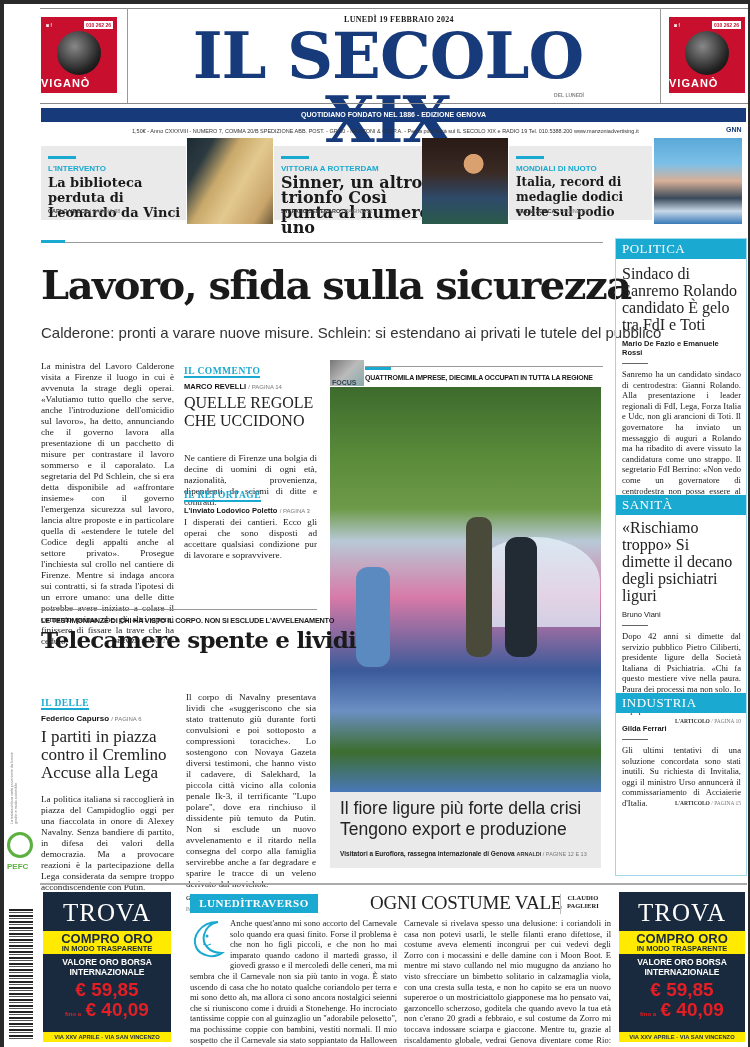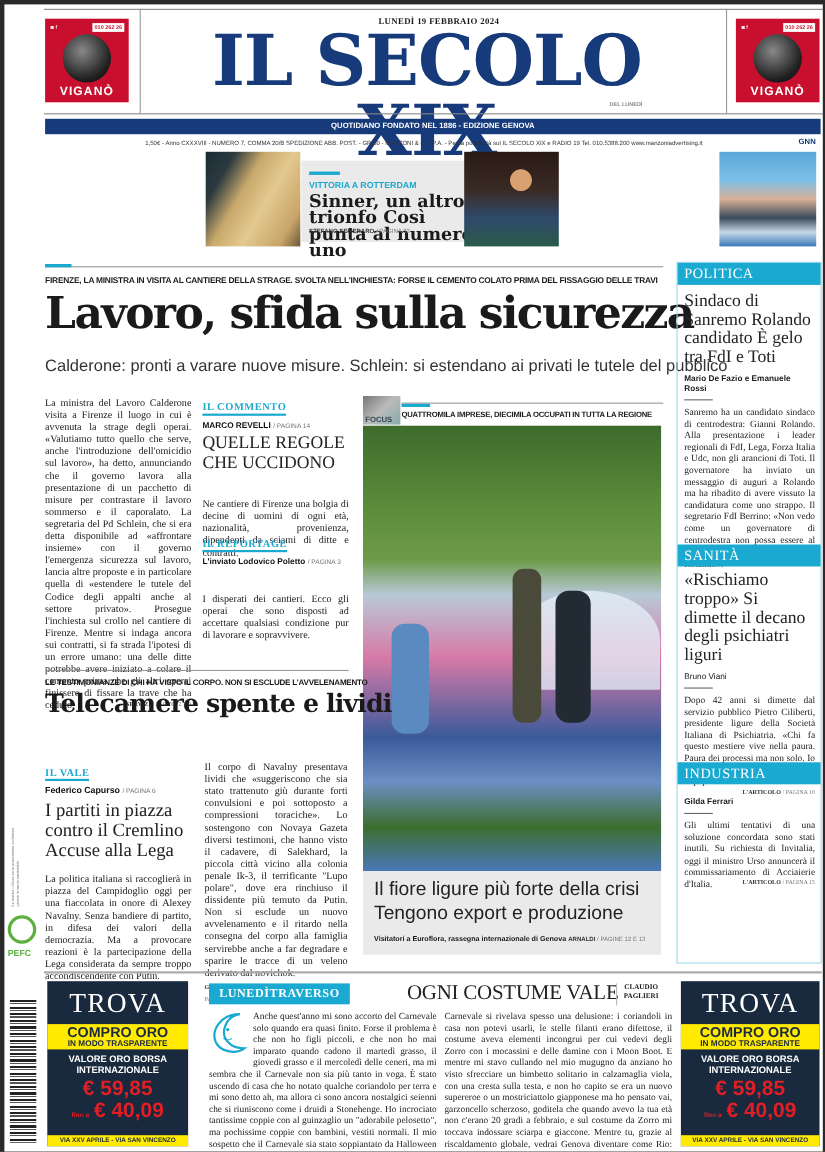--- a/index.html
+++ b/index.html
@@ -3,21 +3,21 @@
 <meta charset="utf-8">
 <style>
 *{box-sizing:border-box;margin:0;padding:0}
 html,body{width:750px;height:1047px;overflow:hidden;background:#2a2a2a}
 body{font-family:"Liberation Sans",sans-serif;color:#1a1a1a;position:relative}
 .page{position:absolute;left:4px;top:4px;width:744px;height:1043px;background:#fff;overflow:hidden}
 .abs{position:absolute}
 .serif{font-family:"DejaVu Serif","Liberation Serif",serif}
 .lserif{font-family:"Liberation Serif",serif}
 
-.ad-vigano{background:#c8102e;display:flex;flex-direction:column;align-items:center;justify-content:flex-end;padding-bottom:4px}
+.ad-vigano{background:#c8102e;display:flex;flex-direction:column;justify-content:flex-end;padding-bottom:4px}
 .ad-vigano .ball{position:absolute;left:50%;top:14px;width:44px;height:44px;margin-left:-22px;border-radius:50%;background:radial-gradient(circle at 40% 35%,#888,#222 65%,#000)}
 .ad-vigano .brand{color:#fff;font-weight:bold;font-size:11px;letter-spacing:1px;position:relative}
 .ad-vigano .badge{position:absolute;top:4px;right:4px;background:#fff;color:#c8102e;font-size:5px;padding:1px 2px;font-weight:bold}
 .ad-vigano .social{position:absolute;top:5px;left:5px;font-size:5px;color:#fff}
 .masthead-title{font-family:"DejaVu Serif",serif;font-weight:bold;color:#163a7a;font-size:64px;letter-spacing:-1px;line-height:1;transform:scaleY(1.05)}
 .bluebar{background:#163a7a;color:#fff;font-size:7px;font-weight:bold;text-align:center;line-height:13px}
 .infoline{font-size:5.5px;color:#333;white-space:nowrap}
 
 .teaser{background:#eaeaea}
 .kicker-line{width:28px;height:3px;background:#1aa9d0}
@@ -76,54 +76,65 @@
     <span class="badge">010 262 26</span>
     <div class="ball"></div>
     <span class="brand">VIGANÒ</span>
   </div>
   <div class="abs" style="left:36px;top:99px;width:710px;height:1px;background:#888"></div>
 
   <div class="abs bluebar" style="left:37px;top:104px;width:705px;height:14px">QUOTIDIANO FONDATO NEL 1886 - EDIZIONE GENOVA</div>
   <div class="abs infoline" style="left:128px;top:124px">1,50€ - Anno CXXXVIII - NUMERO 7, COMMA 20/B SPEDIZIONE ABB. POST. - GR.50 - MANZONI &amp; C.S.P.A. - Per la pubblicità sul IL SECOLO XIX e RADIO 19 Tel. 010.5388.200 www.manzoniadvertising.it</div>
   <div class="abs" style="left:722px;top:122px;font-size:7px;font-weight:bold;color:#163a7a">GNN</div>
 
+  <div class="abs teaser" style="left:37px;top:142px;width:145px;height:74px">
+    <div class="kicker-line abs" style="left:7px;top:10px"></div>
+    <div class="kicker abs" style="left:7px;top:18px">L'INTERVENTO</div>
+    <div class="teaser-title abs" style="left:7px;top:29px;width:140px">La biblioteca perduta di Leonardo da Vinci</div>
+    <div class="byline-s abs" style="left:7px;top:62px"><b>CARLO VECCE</b> <span>/ PAGINA 38</span></div>
+  </div>
   <div class="abs" style="left:183px;top:134px;width:86px;height:86px;background:linear-gradient(120deg,#1c2a33 0%,#2c3a40 20%,#c9a96b 40%,#e3c98f 60%,#c9a56a 85%,#6b5a3a 100%)"></div>
 
   <div class="abs teaser" style="left:270px;top:142px;width:149px;height:74px">
     <div class="kicker-line abs" style="left:7px;top:10px"></div>
     <div class="kicker abs" style="left:7px;top:18px">VITTORIA A ROTTERDAM</div>
     <div class="teaser-title abs" style="left:7px;top:29px;width:150px;font-size:16px">Sinner, un altro trionfo Così punta al numero uno</div>
     <div class="byline-s abs" style="left:7px;top:62px"><b>STEFANO SEMERARO</b> <span>/ PAGINA 32</span></div>
   </div>
   <div class="abs" style="left:418px;top:134px;width:86px;height:86px;background:radial-gradient(circle at 60% 30%,#d9a070 0 12%,transparent 13%),linear-gradient(180deg,#2a1a16 0%,#3a2a24 40%,#2e4a6a 70%,#2a5a4a 100%)"></div>
 
+  <div class="abs teaser" style="left:505px;top:142px;width:143px;height:74px">
+    <div class="kicker-line abs" style="left:7px;top:10px"></div>
+    <div class="kicker abs" style="left:7px;top:18px">MONDIALI DI NUOTO</div>
+    <div class="teaser-title abs" style="left:7px;top:29px;width:140px;font-size:12px">Italia, record di medaglie dodici volte sul podio</div>
+    <div class="byline-s abs" style="left:7px;top:62px"><b>GIULIA ZONCA</b> <span>/ PAGINA 33</span></div>
+  </div>
   <div class="abs" style="left:650px;top:134px;width:88px;height:86px;background:linear-gradient(180deg,#5aa8d8 0%,#7cc0e8 30%,#d8b098 50%,#3a4a5a 70%,#c8d8e8 85%,#3a7ab8 100%)"></div>
 
   <div class="abs" style="left:37px;top:238px;width:562px;height:1px;background:#999"></div>
   <div class="abs kicker-line" style="left:37px;top:236px;width:24px"></div>
-  <div class="abs overline" style="left:37px;top:246px;width:562px;overflow:hidden;font-size:7.6px">FIRENZE, LA MINISTRA IN VISITA AL CANTIERE DELLA STRAGE. SVOLTA NELL'INCHIESTA: FORSE IL CEMENTO COLATO PRIMA DEL FISSAGGIO DELLE TRAVI</div>
   <div class="abs big-headline" style="left:37px;top:261px;width:562px">Lavoro, sfida sulla sicurezza</div>
   <div class="abs subhead" style="left:37px;top:320px">Calderone: pronti a varare nuove misure. Schlein: si estendano ai privati le tutele del pubblico</div>
 
   <div class="abs body-text" style="left:37px;top:357px;width:133px">
     <span>La ministra del Lavoro Calderone visita a Firenze il luogo in cui è avvenuta la strage degli operai. «Valutiamo tutto quello che serve, anche l'introduzione dell'omicidio sul lavoro», ha detto, annunciando che il governo lavora alla presentazione di un pacchetto di misure per contrastare il lavoro sommerso e il caporalato. La segretaria del Pd Schlein, che si era detta disponibile ad «affrontare insieme» con il governo l'emergenza sicurezza sul lavoro, lancia altre proposte e in particolare quella di «estendere le tutele del Codice degli appalti anche al settore privato». Prosegue l'inchiesta sul crollo nel cantiere di Firenze. Mentre si indaga ancora sui contratti, si fa strada l'ipotesi di un errore umano: una delle ditte potrebbe avere iniziato a colare il cemento prima che gli altri operai finissero di fissare la trave che ha ceduto.</span>
     <span class="ref" style="float:right"><b>SERVIZI</b> <span>/ PAGINE 2 E 3</span></span>
   </div>
 
   <div class="abs" style="left:180px;top:356px;width:133px">
     <span class="tag">IL COMMENTO</span>
     <div class="author" style="margin-top:4px"><span style="font-weight:bold;color:#111;font-size:7.5px">MARCO REVELLI</span> <span>/ PAGINA 14</span></div>
     <div class="light-head" style="margin-top:3px;font-size:16px">QUELLE REGOLE CHE UCCIDONO</div>
     <div class="body-text" style="margin-top:23px">Ne cantiere di Firenze una bolgia di decine di uomini di ogni età, nazionalità, provenienza, dipendenti da sciami di ditte e contratti.</div>
   </div>
 
   <div class="abs" style="left:180px;top:480px;width:133px">
     <span class="tag">IL REPORTAGE</span>
     <div class="author" style="margin-top:4px"><span style="font-weight:bold;color:#111;font-size:7.5px">L'inviato Lodovico Poletto</span> <span>/ PAGINA 3</span></div>
-    <div class="body-text" style="margin-top:24px">I disperati dei cantieri. Ecco gli operai che sono disposti ad accettare qualsiasi condizione pur di lavorare e sopravvivere.</div>
+    <div class="body-text" style="margin-top:2px">I disperati dei cantieri. Ecco gli operai che sono disposti ad accettare qualsiasi condizione pur di lavorare e sopravvivere.</div>
   </div>
 
   <div class="abs" style="left:326px;top:356px;width:34px;height:26px;background:linear-gradient(135deg,#777,#bbb 50%,#8aa 100%)">
     <span style="position:absolute;left:2px;bottom:0;font-size:7px;font-weight:bold;color:#345">FOCUS</span>
   </div>
   <div class="abs kicker-line" style="left:361px;top:363px;width:26px"></div>
   <div class="abs" style="left:361px;top:362px;width:238px;height:1px;background:#999"></div>
   <div class="abs overline" style="left:361px;top:370px;font-size:7px">QUATTROMILA IMPRESE, DIECIMILA OCCUPATI IN TUTTA LA REGIONE</div>
   <div class="abs photo" style="left:326px;top:383px;width:271px;height:405px">
     <div class="abs" style="left:140px;top:150px;width:130px;height:90px;border-radius:60% 60% 0 0;background:rgba(230,240,250,0.75)"></div>
@@ -136,21 +147,21 @@
     <div class="abs" style="left:10px;top:58px;font-size:6.5px;font-weight:bold;white-space:nowrap"><span>Visitatori a Euroflora, rassegna internazionale di Genova</span> <span class="ref"><b>ARNALDI</b> <span>/ PAGINE 12 E 13</span></span></div>
   </div>
 
   <div class="abs" style="left:37px;top:605px;width:276px;height:1px;background:#999"></div>
   <div class="abs overline" style="left:37px;top:612px;font-size:7.3px">LE TESTIMONIANZE DI CHI HA VISTO IL CORPO. NON SI ESCLUDE L'AVVELENAMENTO</div>
   <div class="abs serif" style="left:37px;top:622px;font-weight:bold;font-size:23px;letter-spacing:-0.8px;line-height:28px;white-space:nowrap">
     <div>Telecamere spente e lividi</div>
   </div>
 
   <div class="abs" style="left:37px;top:688px;width:133px">
-    <span class="tag">IL VALE</span>
+    <span class="tag">IL DELLE</span>
     <div class="author" style="margin-top:4px"><span style="font-weight:bold;color:#111;font-size:8px">Federico Capurso</span> <span>/ PAGINA 6</span></div>
     <div class="light-head" style="margin-top:5px">I partiti in piazza contro il Cremlino Accuse alla Lega</div>
     <div class="body-text" style="margin-top:12px">La politica italiana si raccoglierà in piazza del Campidoglio oggi per una fiaccolata in onore di Alexey Navalny. Senza bandiere di partito, in difesa dei valori della democrazia. Ma a provocare reazioni è la partecipazione della Lega considerata da sempre troppo accondiscendente con Putin.</div>
   </div>
   <div class="abs body-text" style="left:182px;top:688px;width:130px">
     <span>Il corpo di Navalny presentava lividi che «suggeriscono che sia stato trattenuto giù durante forti convulsioni e poi sottoposto a compressioni toraciche». Lo sostengono con Novaya Gazeta diversi testimoni, che hanno visto il cadavere, di Salekhard, la piccola città vicino alla colonia penale Ik-3, il terrificante "Lupo polare", dove era rinchiuso il dissidente più temuto da Putin. Non si esclude un nuovo avvelenamento e il ritardo nella consegna del corpo alla famiglia servirebbe anche a far degradare e sparire le tracce di un veleno derivato dal novichok.</span>
     <div class="ref" style="margin-top:3px"><b>GLI ARTICOLI E UN COMMENTO DI TOCCI</b> <span>/ PAG. 4 E 5</span></div>
   </div>
 
   <div class="abs side-box" style="left:611px;top:234px;width:132px;height:638px">

